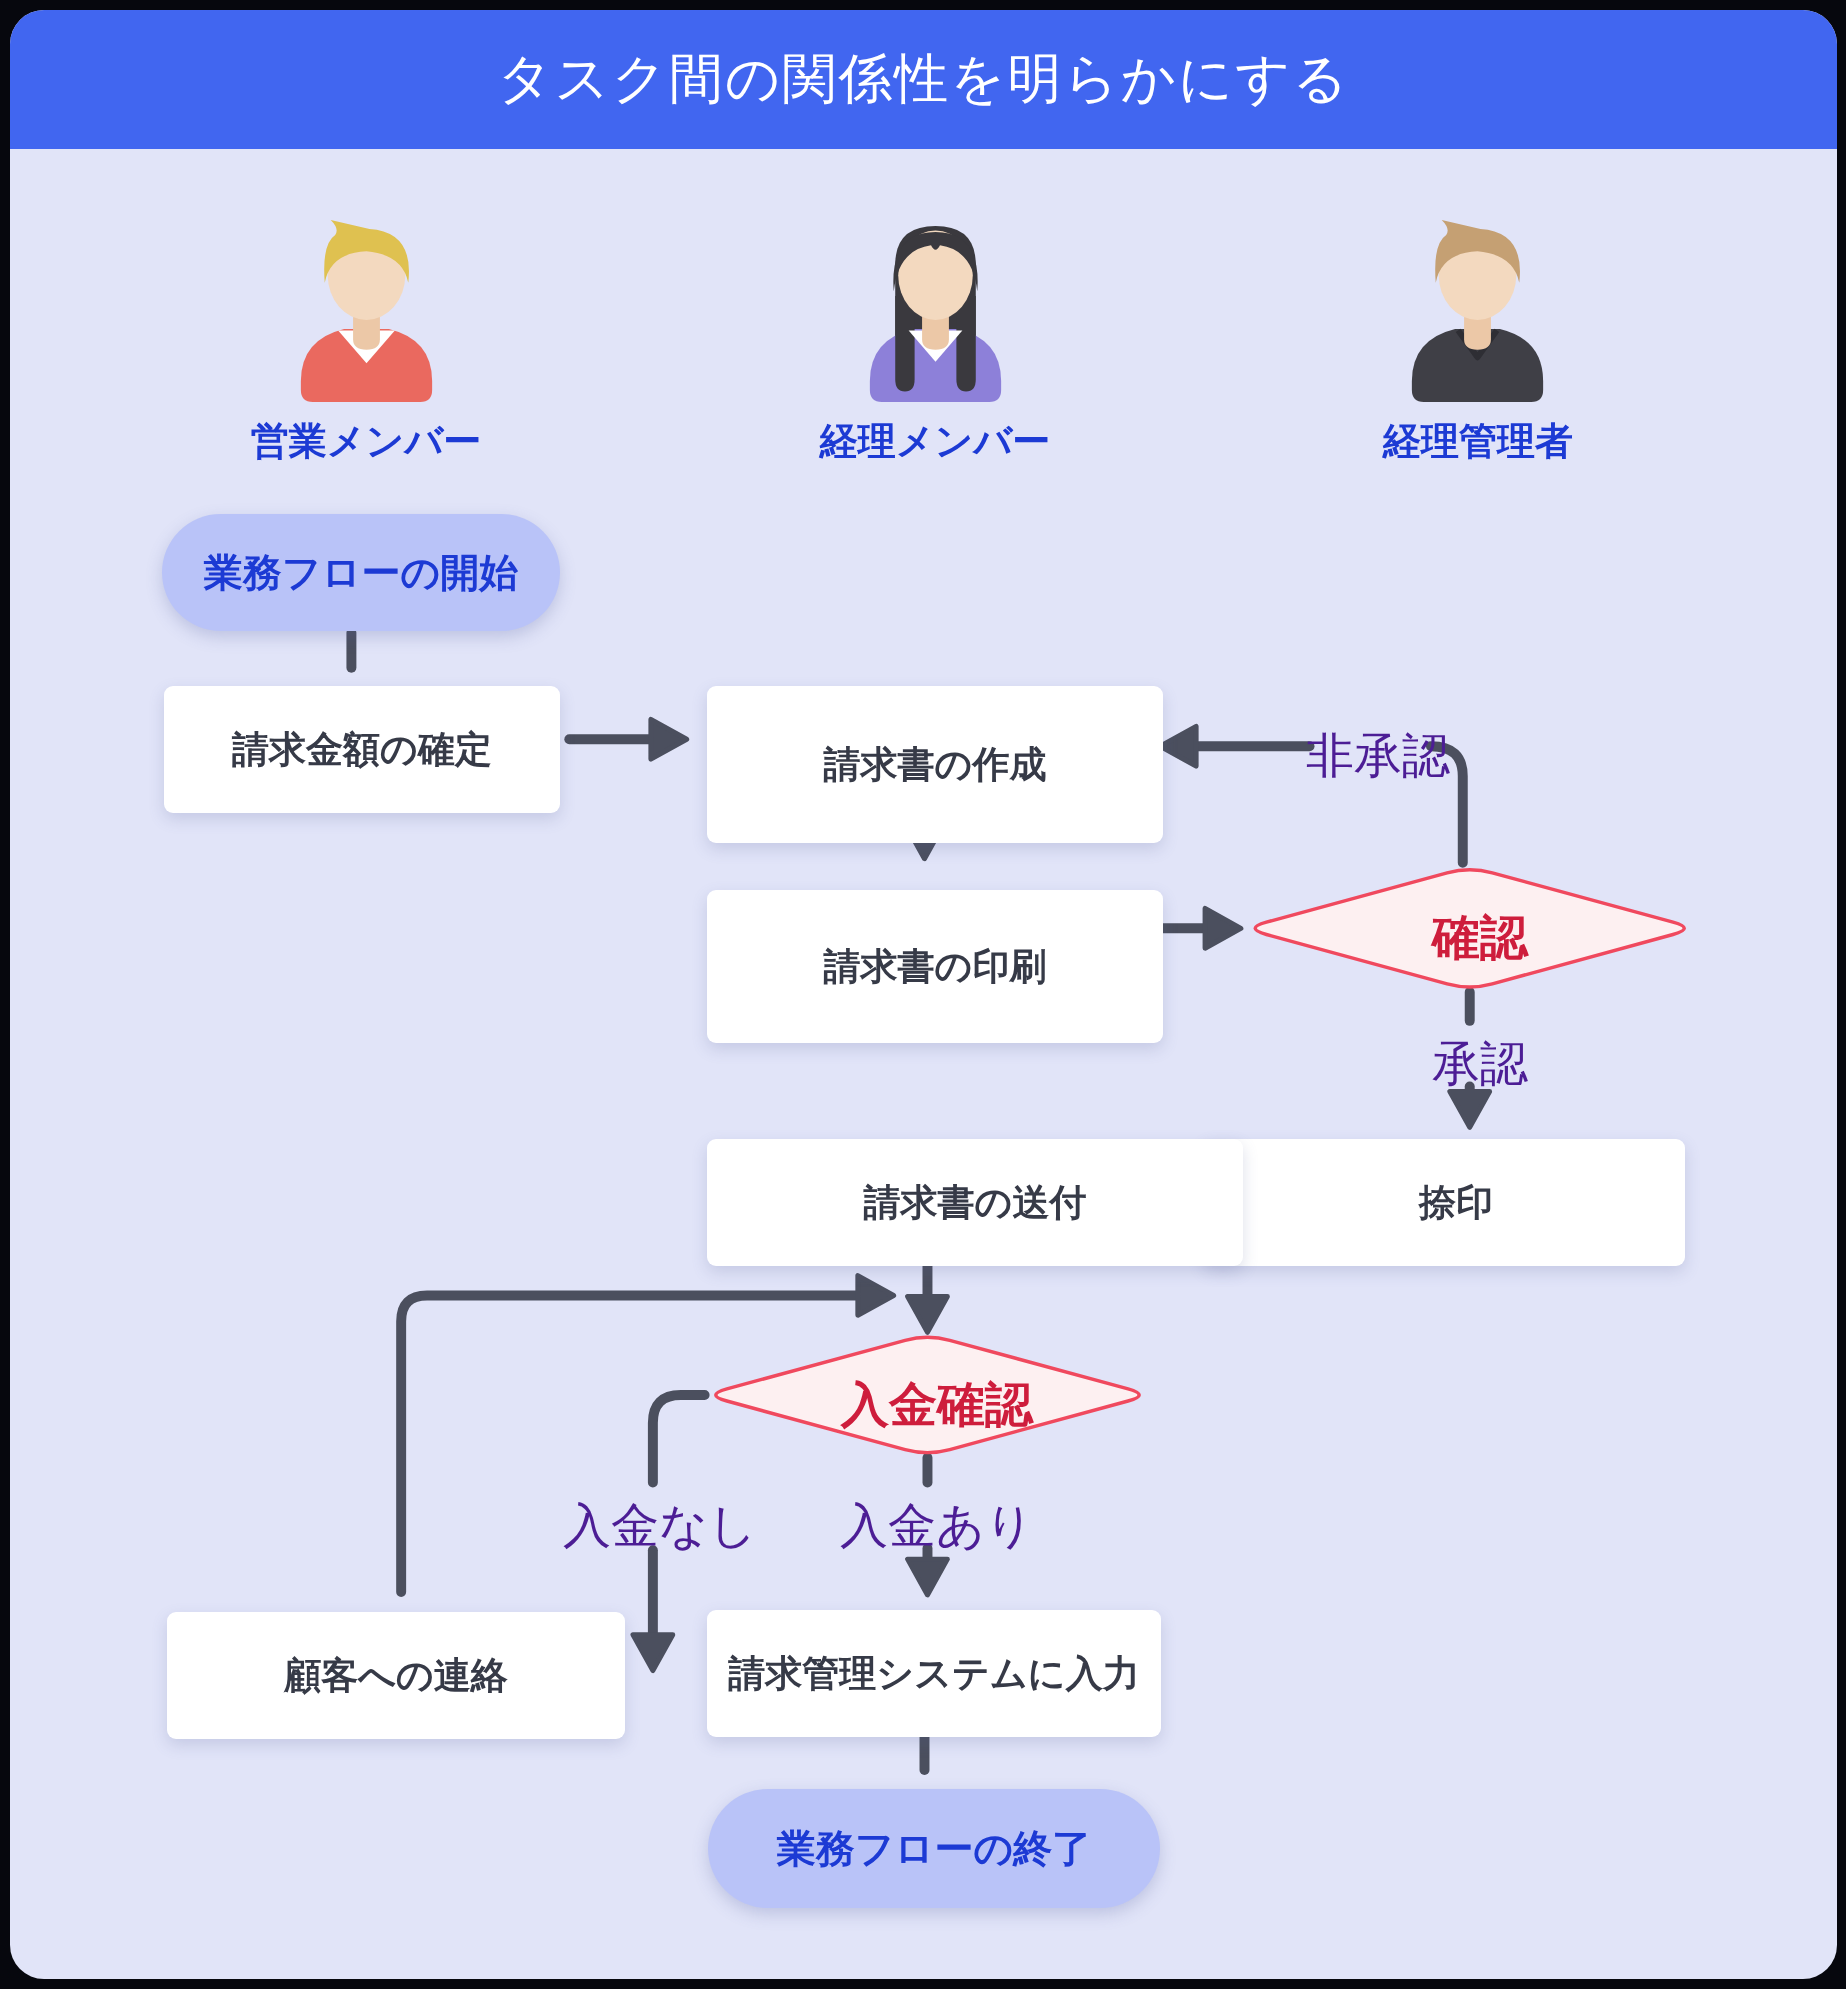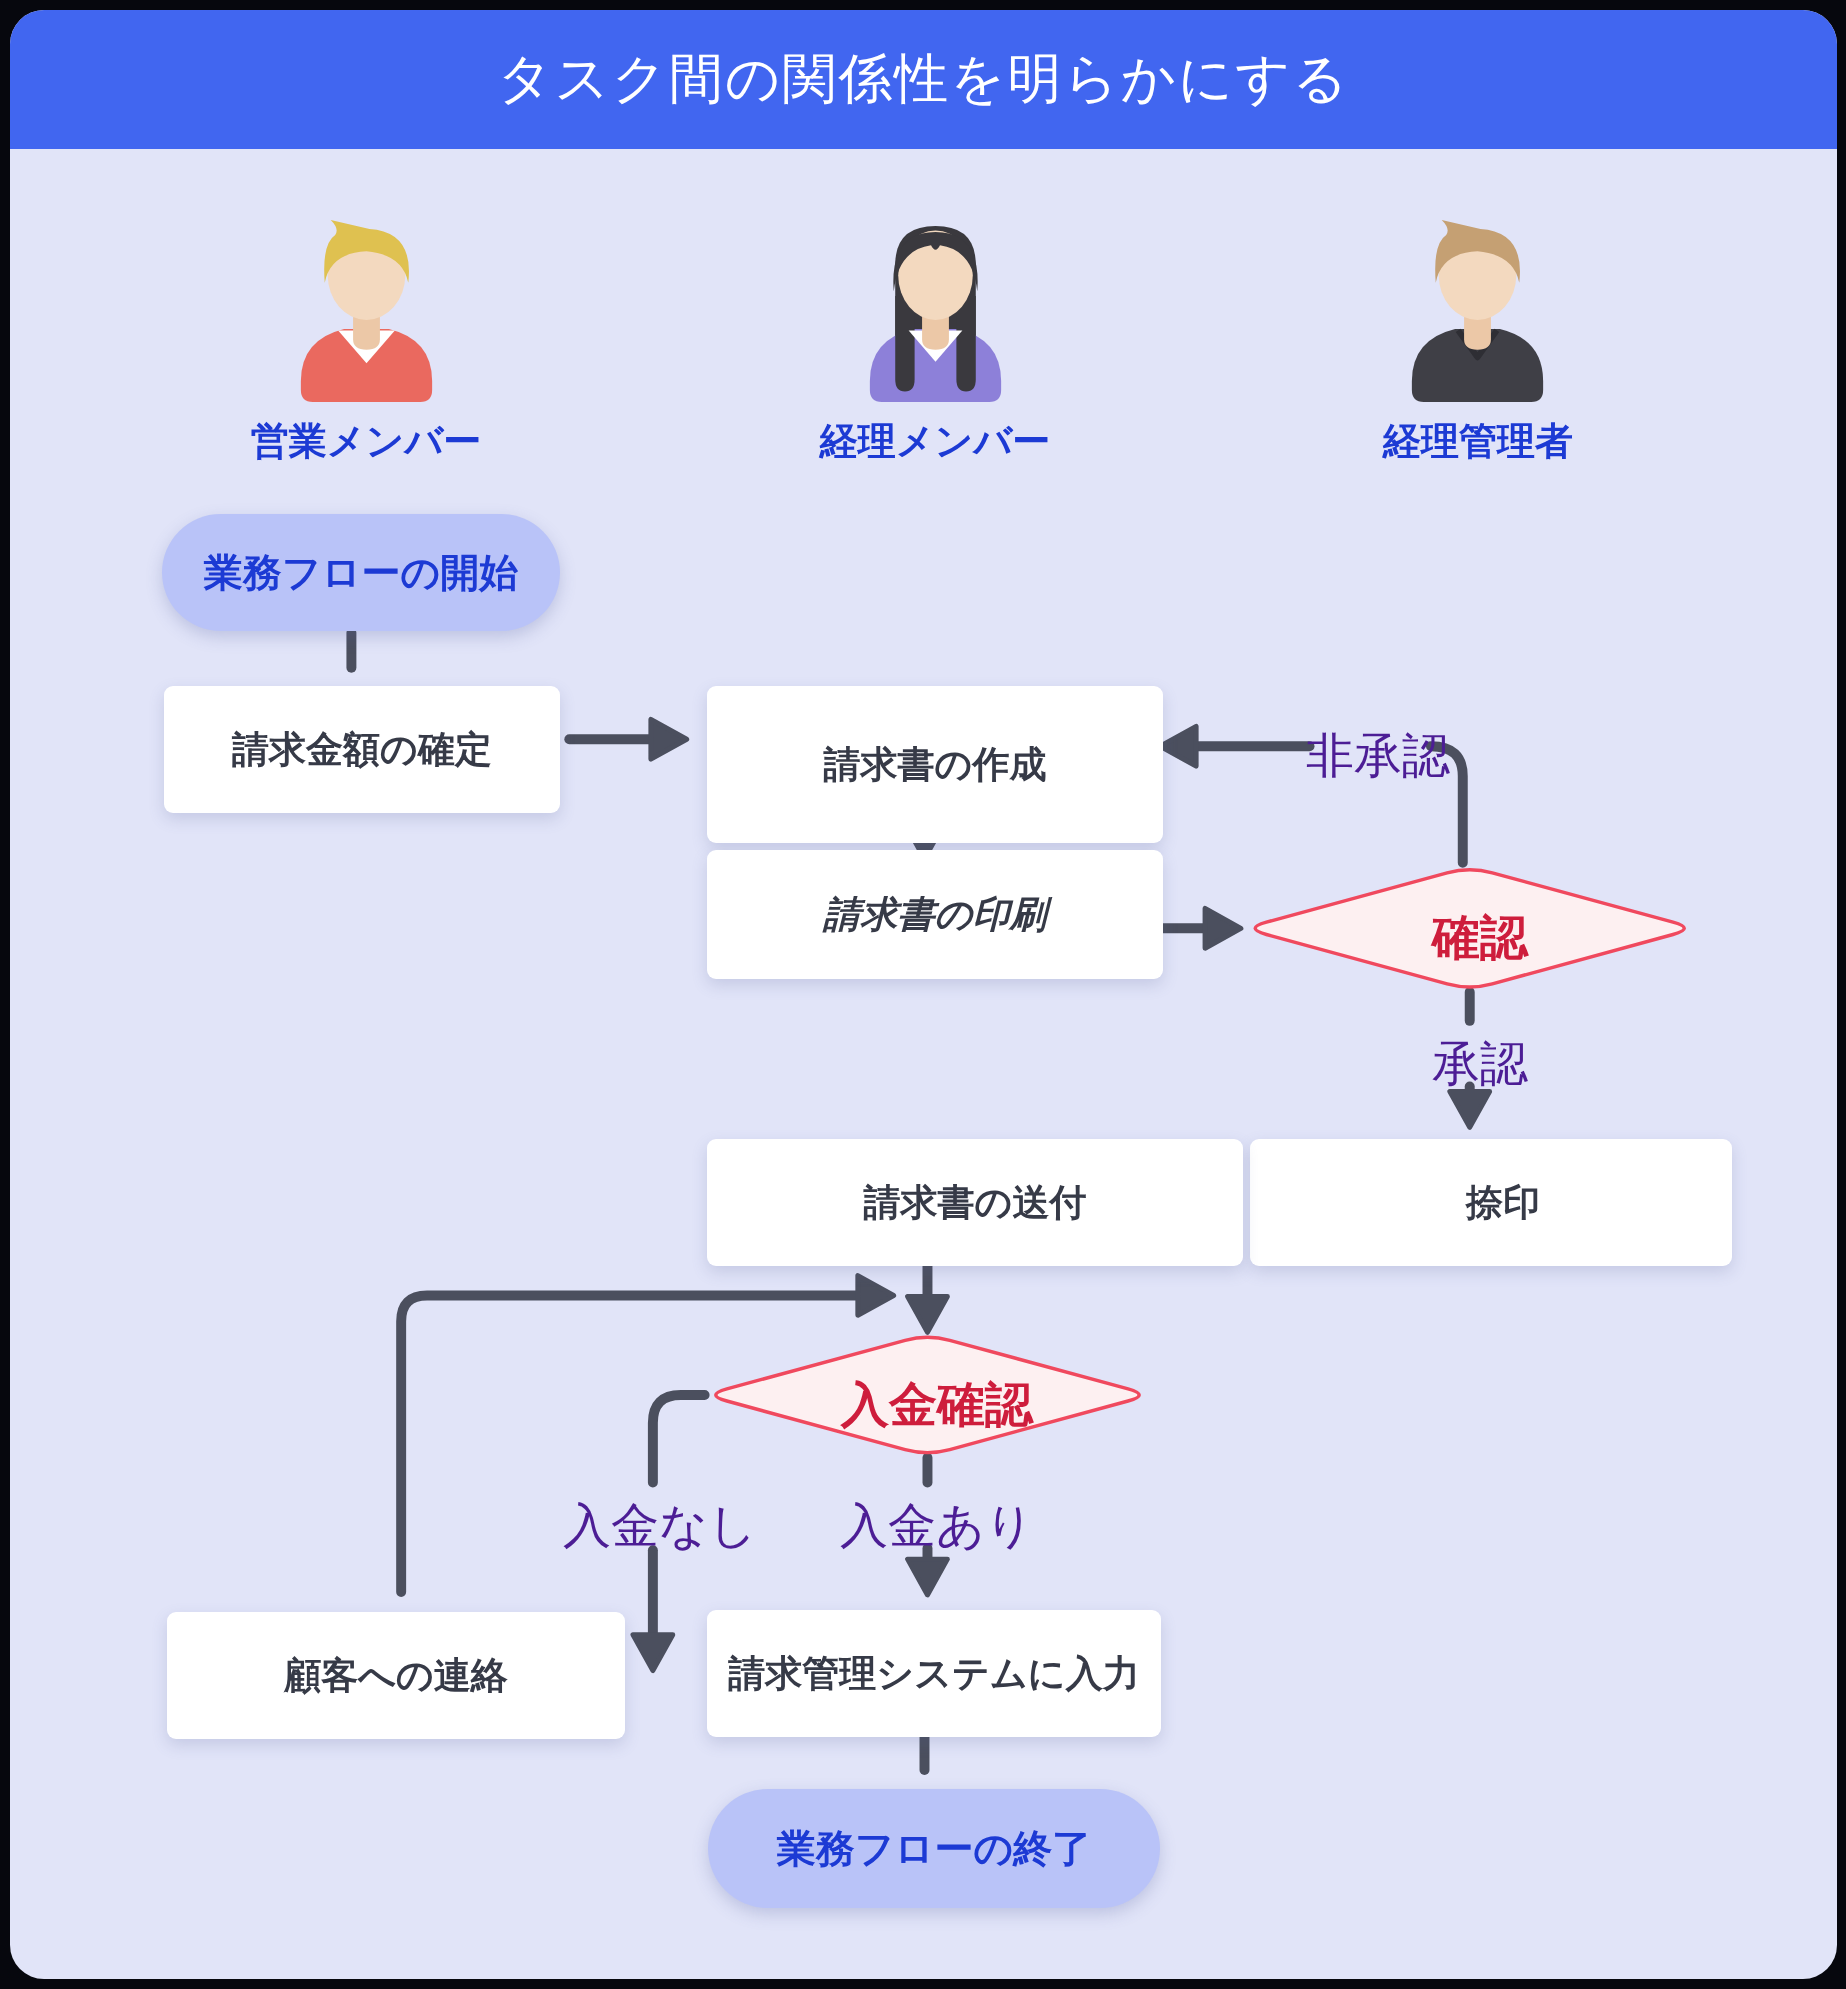--- a/index.html
+++ b/index.html
@@ -133,25 +133,25 @@
       <path class="decision" d="M1272.7 926.8 L1454.3 877.2 Q1477 871 1499.7 877.2 L1681.3 926.8 Q1704 933 1681.3 939.2 L1499.7 988.8 Q1477 995 1454.3 988.8 L1272.7 939.2 Q1250 933 1272.7 926.8 Z"></path>
       <path class="decision" d="M730.4 1395.9 L909.6 1347.1 Q932 1341 954.4 1347.1 L1133.6 1395.9 Q1156 1402 1133.6 1408.1 L954.4 1456.9 Q932 1463 909.6 1456.9 L730.4 1408.1 Q708 1402 730.4 1395.9 Z"></path>
     </svg>
 
     <div class="pill" style="left:152px;top:504px;width:398px;height:117px;">業務フローの開始</div>
 
     <div class="node" style="left:154px;top:676px;width:396px;height:127px;">請求金額の確定</div>
 
     <div class="node" style="left:697px;top:676px;width:456px;height:157px;">請求書の作成</div>
 
-    <div class="node" style="left:697px;top:840px;width:456px;height:129px;font-style:italic;">請求書の印刷</div>
+    <div class="node" style="left:697px;top:880px;width:456px;height:153px;">請求書の印刷</div>
 
     <div class="diamond-label" style="left:1470px;top:928px;">確認</div>
 
-    <div class="node" style="left:1240px;top:1129px;width:458px;height:127px;padding-left:24px;">捺印</div>
+    <div class="node" style="left:1193px;top:1129px;width:458px;height:127px;padding-left:24px;">捺印</div>
 
     <div class="node" style="left:697px;top:1129px;width:536px;height:127px;">請求書の送付</div>
 
     <div class="diamond-label" style="left:927px;top:1395px;">入金確認</div>
 
     <div class="node" style="left:157px;top:1602px;width:458px;height:127px;">顧客への連絡</div>
 
     <div class="node" style="left:697px;top:1600px;width:454px;height:127px;">請求管理システムに入力</div>
 
     <div class="pill" style="left:698px;top:1779px;width:452px;height:119px;">業務フローの終了</div>

